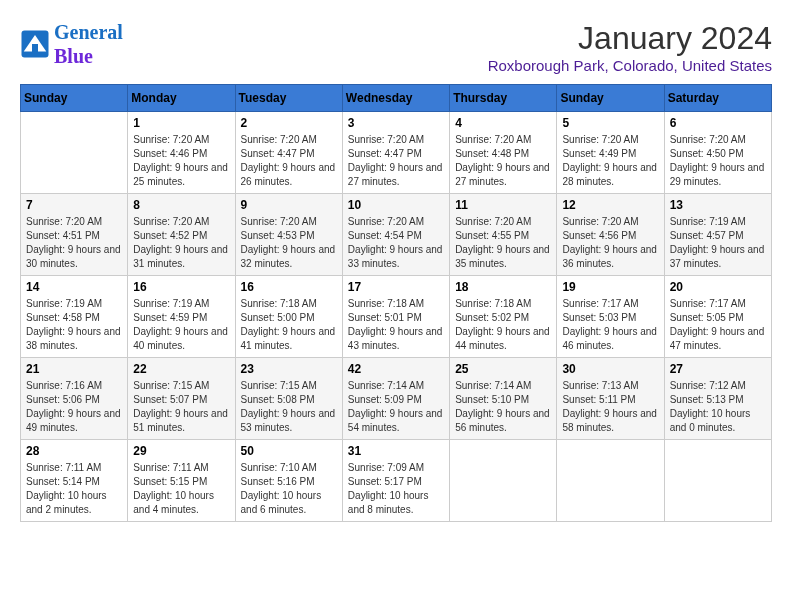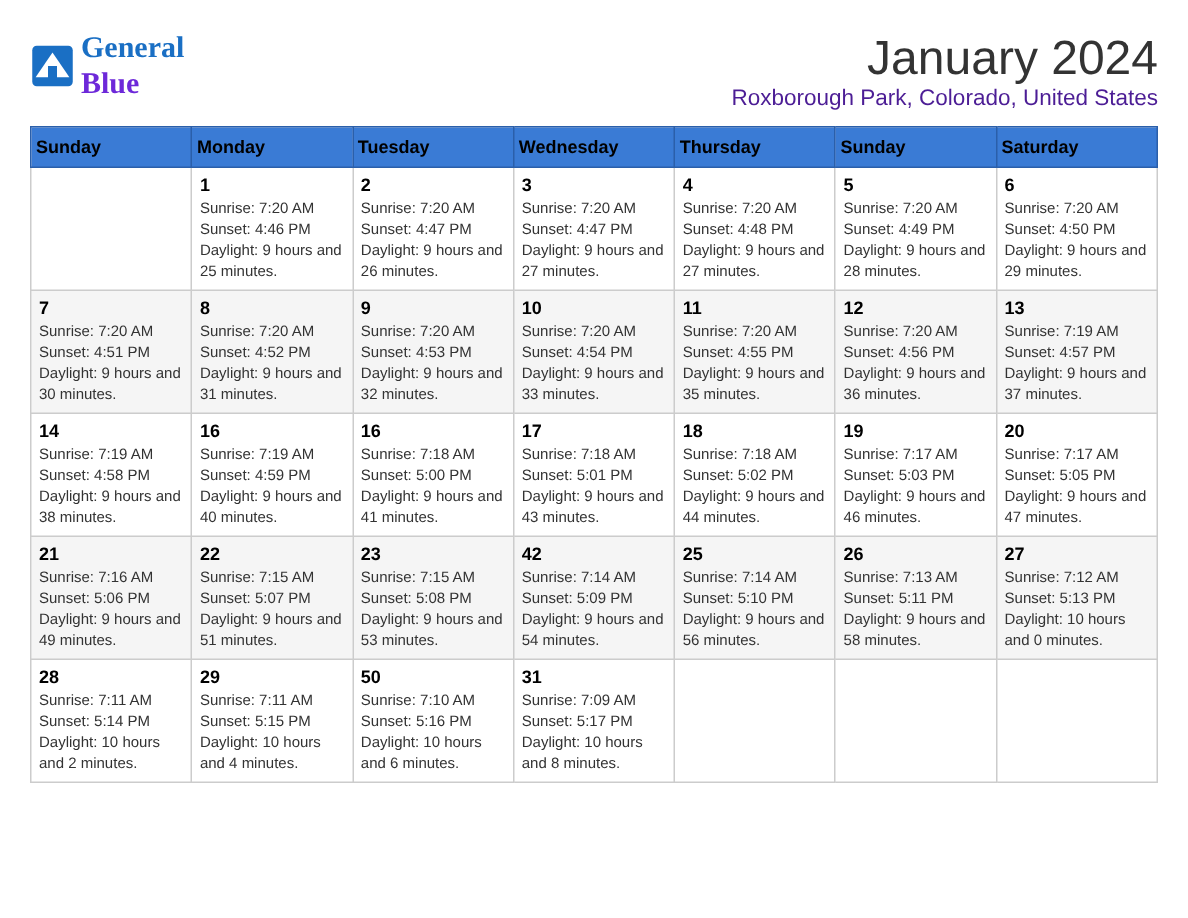--- a/index.html
+++ b/index.html
@@ -223,21 +223,21 @@
         </td>
         <td>
           <span class="day-num">42</span>
           <div class="day-info">Sunrise: 7:14 AM<br>Sunset: 5:09 PM<br>Daylight: 9 hours and 54 minutes.</div>
         </td>
         <td>
           <span class="day-num">25</span>
           <div class="day-info">Sunrise: 7:14 AM<br>Sunset: 5:10 PM<br>Daylight: 9 hours and 56 minutes.</div>
         </td>
         <td>
-          <span class="day-num">26</span>
+          <span class="day-num">30</span>
           <div class="day-info">Sunrise: 7:13 AM<br>Sunset: 5:11 PM<br>Daylight: 9 hours and 58 minutes.</div>
         </td>
         <td>
           <span class="day-num">27</span>
           <div class="day-info">Sunrise: 7:12 AM<br>Sunset: 5:13 PM<br>Daylight: 10 hours and 0 minutes.</div>
         </td>
       </tr>
       <tr>
         <td>
           <span class="day-num">28</span>

